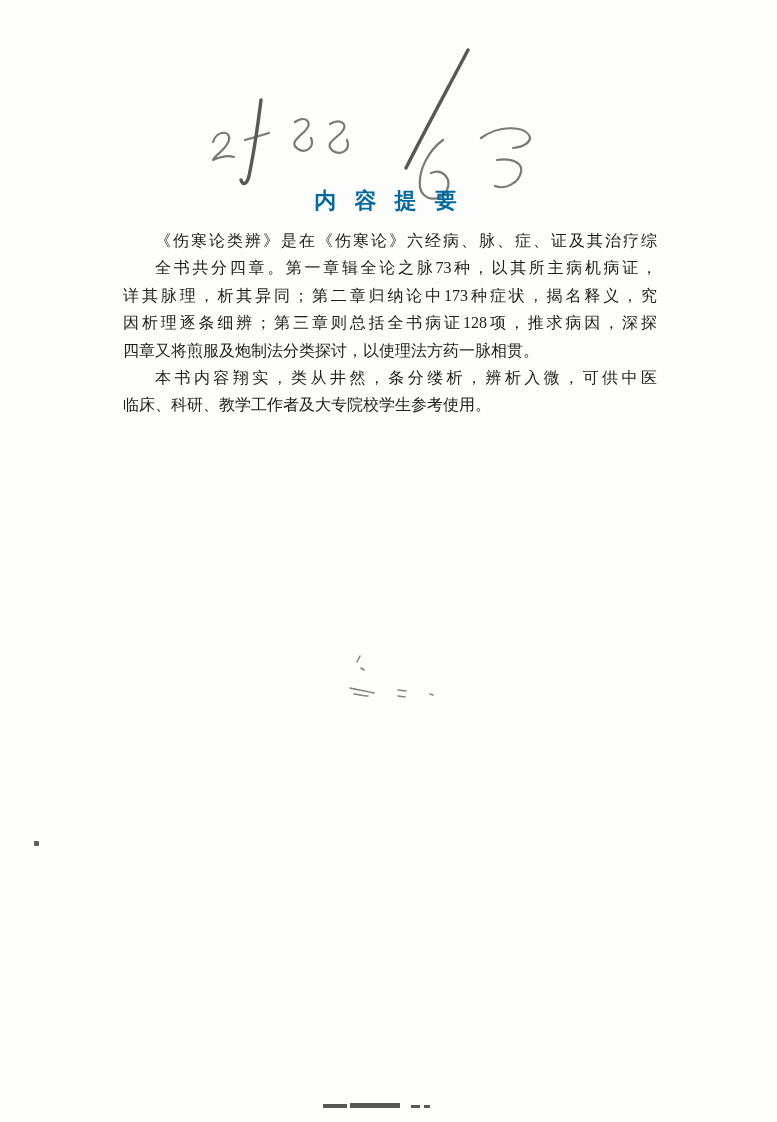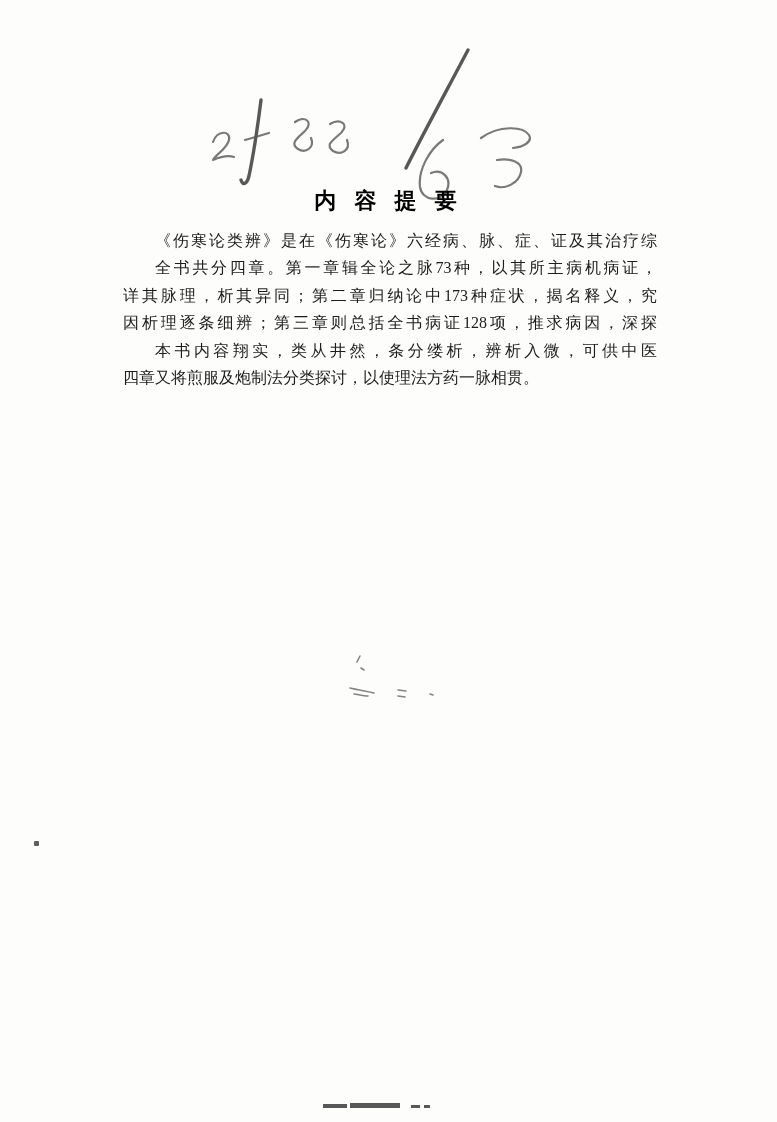--- a/index.html
+++ b/index.html
@@ -20,21 +20,21 @@
     fill:none;stroke:#2b2b2b;stroke-width:3.4;
     stroke-linecap:round;stroke-linejoin:round;
   }
   .handwriting path.thin{stroke-width:2.2;opacity:.8;}
   
   .title{
     position:absolute;left:0;top:186px;width:777px;
     text-align:center;
     font-family:"Liberation Sans","DejaVu Sans",sans-serif;
     font-weight:bold;font-size:22px;letter-spacing:6px;
-    color:#000000;
+    color:#0369a1;
   }
   
   .body-text{
     position:absolute;left:123px;top:227px;width:534px;
     font-size:16px;line-height:27.4px;color:#1c1c1c;
   }
   .line{white-space:nowrap;}
   .line.j{text-align:justify;text-align-last:justify;white-space:normal;}
   .line.indent{text-indent:2em;}
   
@@ -83,22 +83,23 @@
     </svg>
   </div>
 
   <div class="title">内 容 提 要</div>
 
   <div class="body-text">
     <div class="line j indent">《伤寒论类辨》是在《伤寒论》六经病、脉、症、证及其治疗综</div>
     <div class="line j indent">全书共分四章。第一章辑全论之脉73种，以其所主病机病证，</div>
     <div class="line j">详其脉理，析其异同；第二章归纳论中173种症状，揭名释义，究</div>
     <div class="line j">因析理逐条细辨；第三章则总括全书病证128项，推求病因，深探</div>
+    <div class="line">四章又将煎服及炮制法分类探讨，以使理法方药一脉相贯。</div>
     <div class="line j indent">本书内容翔实，类从井然，条分缕析，辨析入微，可供中医</div>
-    <div class="line">四章又将煎服及炮制法分类探讨，以使理法方药一脉相贯。</div>
+    <div class="line">临床、科研、教学工作者及大专院校学生参考使用。</div>
   </div>
 
   <div class="mid-marks">
     <svg viewBox="0 0 120 60">
       <path d="M17,12 l3,-6 M21,18 l3,2"></path>
       <path d="M10,38 c8,2 16,3 24,5 M14,44 c6,1 10,2 14,2"></path>
       <path d="M58,40 l8,1 M58,46 l7,1"></path>
       <path d="M90,44 l3,1"></path>
     </svg>
   </div>

